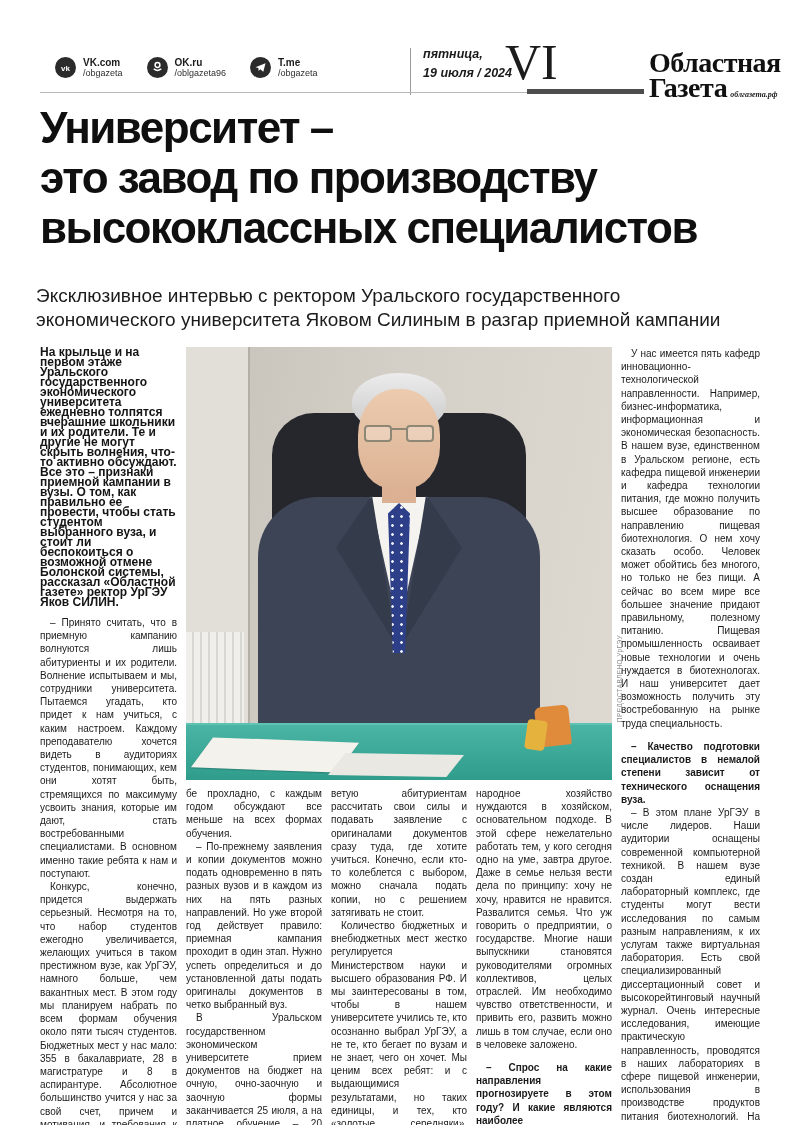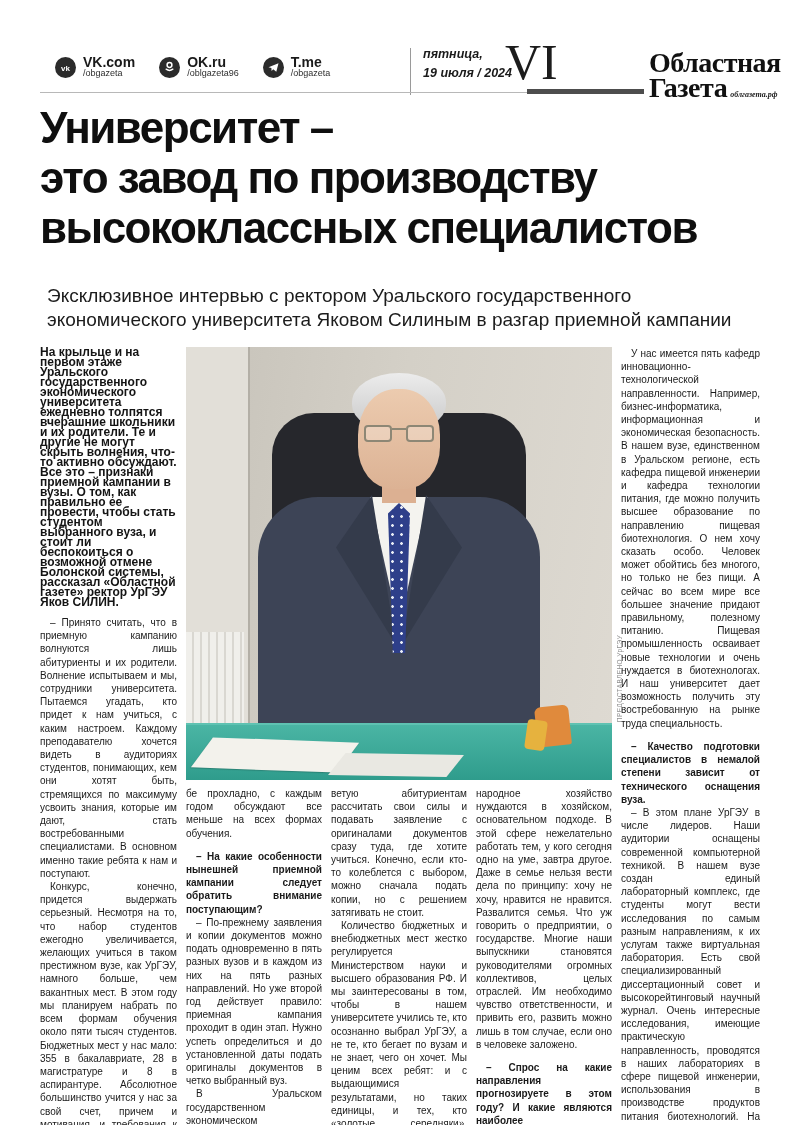--- a/index.html
+++ b/index.html
@@ -9,37 +9,37 @@
     background:#fff; overflow:hidden;
     font-family:"Liberation Sans", sans-serif; color:#1a1a1a;
   }
   
   .header { position:absolute; top:0; left:0; width:800px; height:106px; }
   .social { position:absolute; left:55px; top:57px; display:flex; gap:24px; }
   .social-item { display:flex; gap:7px; align-items:flex-start; cursor:pointer; }
   .social-icon { width:21px; height:21px; border-radius:50%; background:#2b2b2b; flex:0 0 auto;
     display:flex; align-items:center; justify-content:center; }
   .social-icon svg { display:block; }
-  .social-name { font-size:14px; font-weight:bold; line-height:11px; }
+  .social-name { font-size:10px; font-weight:bold; line-height:11px; }
   .social-handle { font-size:9px; line-height:10px; color:#2e2e2e; }
   .v-divider { position:absolute; left:410px; top:48px; width:1px; height:47px; background:#9a9a9a; }
   .date-block { position:absolute; left:423px; top:45px; font-size:12.5px; font-weight:bold; line-height:19px;font-style:italic; }
   .page-roman { position:absolute; left:505px; top:36px; width:136px; text-align:left;
     font-family:"Liberation Serif", serif; font-size:50px; line-height:52px; color:#1c1c1c; }
   .header-rule { position:absolute; left:40px; top:92px; width:597px; height:1px; background:#b8b8b8; }
   .roman-bar { position:absolute; left:527px; top:89px; width:117px; height:5px; background:#4d4d4d; }
   .masthead { position:absolute; left:649px; top:50px; font-family:"Liberation Serif", serif;
     font-weight:bold; font-size:28px; line-height:25px; letter-spacing:-0.5px; color:#111; }
   .masthead-site { font-family:"Liberation Serif", serif; font-weight:bold; font-style:italic;
     font-size:8px; letter-spacing:0; color:#222; margin-left:3px; }
   
   .headline { position:absolute; left:40px; top:103px; width:730px;
     font-size:44px; line-height:50px; font-weight:bold; letter-spacing:-1.5px;
     white-space:pre-line; color:#0f0f0f; }
-  .subhead { position:absolute; left:47px; top:284px; width:710px;
+  .subhead { position:absolute; left:36px; top:284px; width:710px;
     font-size:19px; line-height:24px; color:#1c1c1c; }
   
   .body { position:absolute; left:40px; top:347px; width:720px; display:flex; gap:9px; }
   .col1 { width:137px; flex:0 0 137px; }
   .mid { width:426px; flex:0 0 426px; position:relative; }
   .col5 { flex:1; }
   .lead { font-size:12px; font-weight:bold; line-height:10px; color:#141414; margin-bottom:9px; }
   .paras p, .col p { font-size:10px; line-height:13.2px; text-align:justify; }
   .para { margin:0; text-indent:10px; }
   .para.cont { text-indent:0; }
@@ -179,21 +179,20 @@
         <div class="ph-desk"></div>
         <div class="ph-paper1"></div>
         <div class="ph-paper2"></div>
         <div class="ph-orange1"></div>
         <div class="ph-orange2"></div>
       </div>
       <div class="photo-credit">ПРЕДОСТАВЛЕНО УрГЭУ</div>
       <div class="mid-cols">
         <div class="col">
             <p class="para cont">бе прохладно, с каждым годом обсуждают все меньше на всех формах обучения.</p>
-            <p class="para question">– На какие особенности нынешней приемной кампании следует обратить внимание поступающим?</p>
             <p class="para answer">– По-прежнему заявления и копии документов можно подать одновременно в пять разных вузов и в каждом из них на пять разных направлений. Но уже второй год действует правило: приемная кампания проходит в один этап. Нужно успеть определиться и до установленной даты подать оригиналы документов в четко выбранный вуз.</p>
             <p class="para answer">В Уральском государственном экономическом университете прием документов на бюджет на очную, очно-заочную и заочную формы заканчивается 25 июля, а на платное обучение – 20 августа. Поэтому я со-</p>
           </div>
         <div class="col">
             <p class="para cont">ветую абитуриентам рассчитать свои силы и подавать заявление с оригиналами документов сразу туда, где хотите учиться. Конечно, если кто-то колеблется с выбором, можно сначала подать копии, но с решением затягивать не стоит.</p>
             <p class="para answer">Количество бюджетных и внебюджетных мест жестко регулируется Министерством науки и высшего образования РФ. И мы заинтересованы в том, чтобы в нашем университете учились те, кто осознанно выбрал УрГЭУ, а не те, кто бегает по вузам и не знает, чего он хочет. Мы ценим всех ребят: и с выдающимися результатами, но таких единицы, и тех, кто «золотые середняки», которые определились с будущей профессией. Мы будем с ними работать, учить, передавать свои знания, опыт. Именно из таких получаются отличные специалисты.</p>
           </div>
         <div class="col">
             <p class="para cont">народное хозяйство нуждаются в хозяйском, основательном подходе. В этой сфере нежелательно работать тем, у кого сегодня одно на уме, завтра другое. Даже в семье нельзя вести дела по принципу: хочу не хочу, нравится не нравится. Развалится семья. Что уж говорить о предприятии, о государстве. Многие наши выпускники становятся руководителями огромных коллективов, целых отраслей. Им необходимо чувство ответственности, и привить его, развить можно лишь в том случае, если оно в человеке заложено.</p>
             <p class="para question">– Спрос на какие направления прогнозируете в этом году? И какие являются наиболее перспективными?</p>

